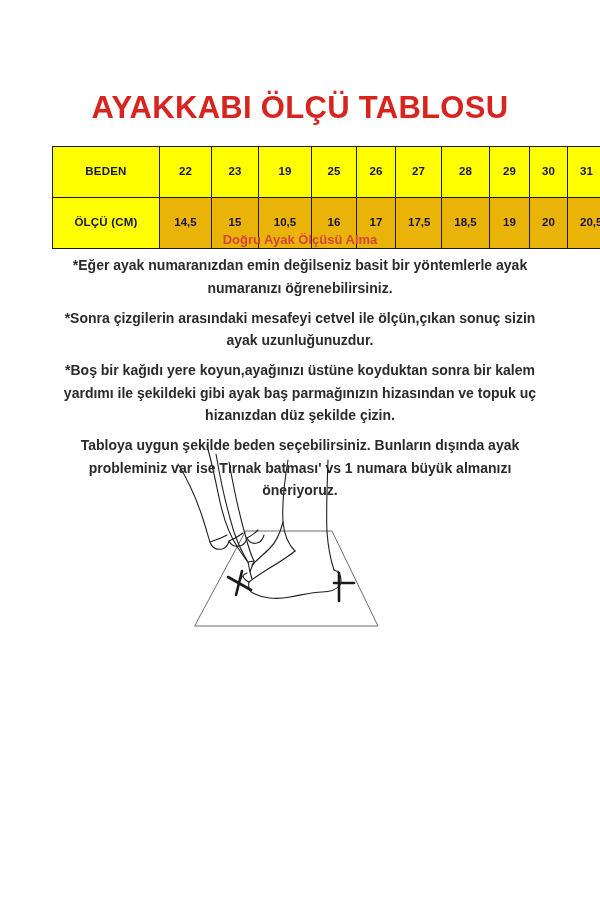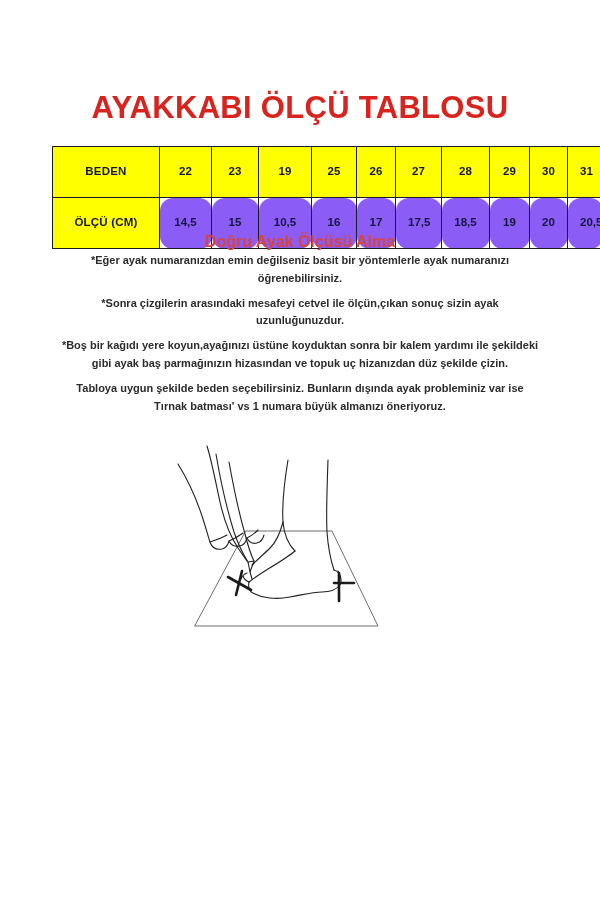--- a/index.html
+++ b/index.html
@@ -55,22 +55,21 @@
   }
   td.lbl {
     background: #ffff00;
     font-size: 11px;
     letter-spacing: 0.2px;
   }
   td.hdr {
     background: #ffff00;
   }
   td.val {
-    background: #8b5cf6;
-    border-radius: 13px;
+    background: #eab308;
   }
   col.c-label { width: 107px; }
   col.c-w1 { width: 52px; }
   col.c-w2 { width: 47px; }
   col.c-w3 { width: 53px; }
   col.c-w4 { width: 45px; }
   col.c-w5 { width: 39px; }
   col.c-w6 { width: 46px; }
   col.c-w7 { width: 48px; }
   col.c-w8 { width: 40px; }
@@ -79,28 +78,28 @@
 
   
   .instructions {
     position: absolute;
     top: 232px;
     left: 60px;
     width: 480px;
     text-align: center;
   }
   .instr-heading {
-    font-size: 16px;
+    font-size: 13px;
     font-weight: bold;
     color: #d6453c;
-    margin-bottom: 0;
+    margin-bottom: 6px;
     line-height: 1.25;
   }
   .instr-p {
-    font-size: 11px;
+    font-size: 14px;
     font-weight: bold;
     color: #2b2b2b;
     line-height: 1.62;
     margin: 0 0 7px 0;
   }
   .instr-p.tight { margin-bottom: 6px; text-align: center; }
   .instr-p.italic {
     font-style: italic;
     margin-bottom: 0;
   }

